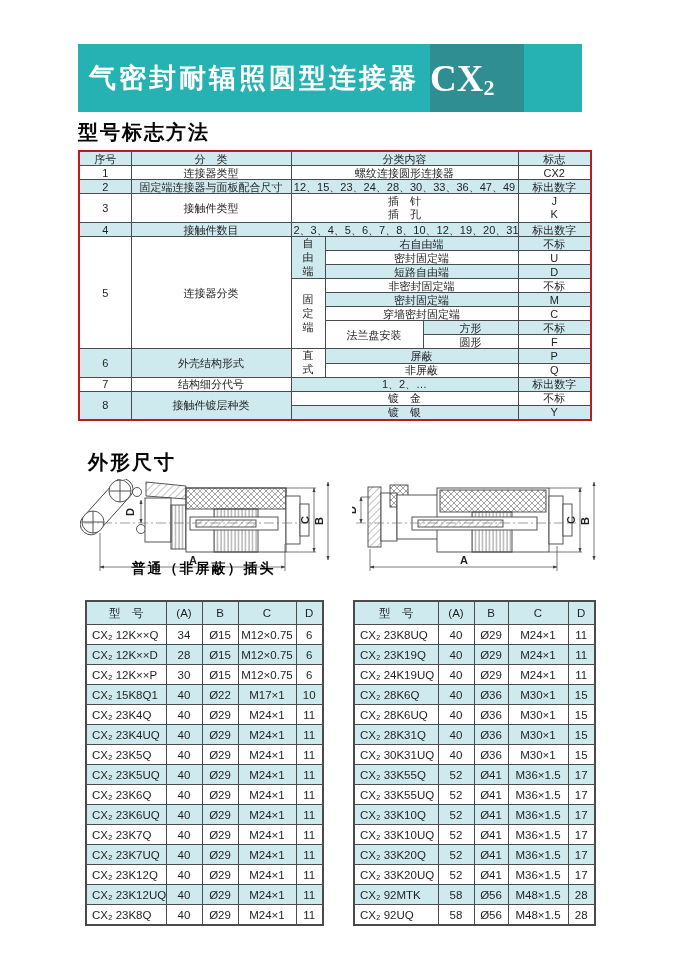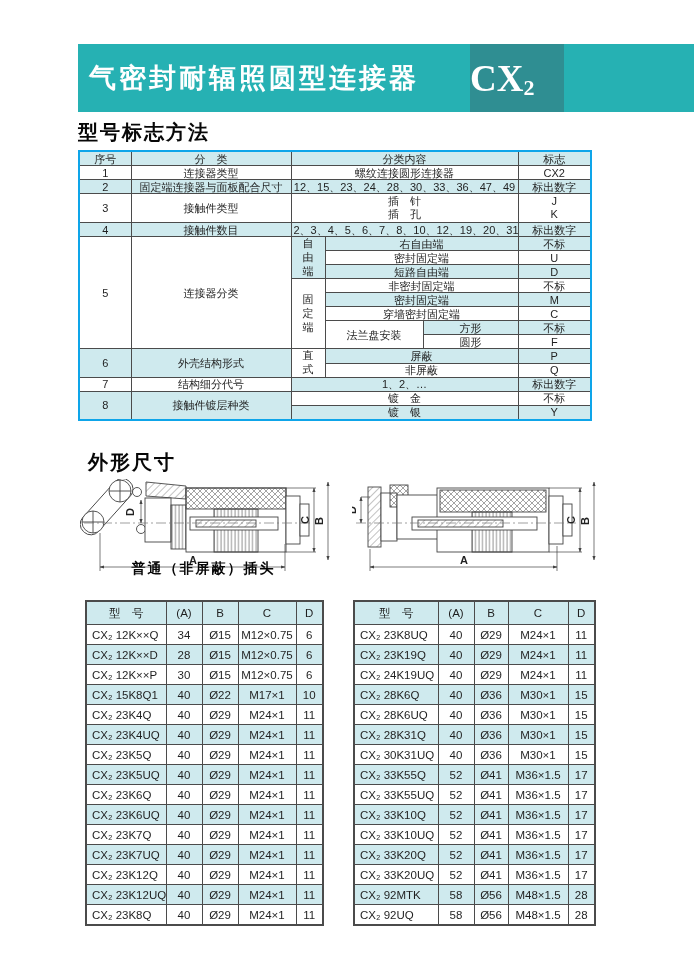--- a/index.html
+++ b/index.html
@@ -3,35 +3,35 @@
 <meta charset="utf-8">
 <style>
   html,body{margin:0;padding:0;}
   body{
     width:700px;height:956px;background:#fafafa;
     font-family:"Liberation Sans","DejaVu Sans",sans-serif;color:#1f1f1f;
   }
   .page{position:relative;width:700px;height:956px;background:#fff;overflow:hidden;}
 
   
-  .band{position:absolute;left:78px;top:44px;width:616px;height:68px;background:#26b1b3;display:flex;gap:40px;}
+  .band{position:absolute;left:78px;top:44px;width:504px;height:68px;background:#26b1b3;display:flex;}
   .band-title{width:352px;display:flex;align-items:center;justify-content:center;
     color:#fff;font-weight:bold;font-size:27px;letter-spacing:3px;white-space:nowrap;}
   .code-box{width:94px;height:68px;background:#2f8e92;color:#fff;display:flex;align-items:center;
     font-family:"Liberation Serif","DejaVu Serif",serif;font-weight:bold;}
   .code-main{font-size:37px;line-height:1;}
   .code-sub{font-size:22px;line-height:1;align-self:flex-end;margin-bottom:13px;}
 
   .sec-heading{position:absolute;font-weight:bold;font-size:20px;color:#070707;letter-spacing:2px;text-align:center;}
   #sec1{left:78px;top:119px;}
   #sec2{left:88px;top:449px;}
 
   
   table{border-collapse:collapse;table-layout:fixed;}
-  .spec{position:absolute;left:78px;top:150px;width:512px;font-size:11px;border:2px solid #0ea5e9;}
+  .spec{position:absolute;left:78px;top:150px;width:512px;font-size:11px;border:2px solid #b91c1c;}
   .spec td{border:1px solid #4b4b4b;text-align:center;vertical-align:middle;
     height:13px;line-height:12px;padding:0 2px;overflow:hidden;white-space:nowrap;}
   .spec td.tall{height:28px;line-height:13px;}
   .cy{background:#cfeaee;}
   .vcell{padding:0;}
   .vtext{display:inline-block;width:12px;line-height:1.25;word-break:break-all;white-space:normal;}
 
   
   .drawing{position:absolute;top:479px;}
   #svgL{left:80px;}

